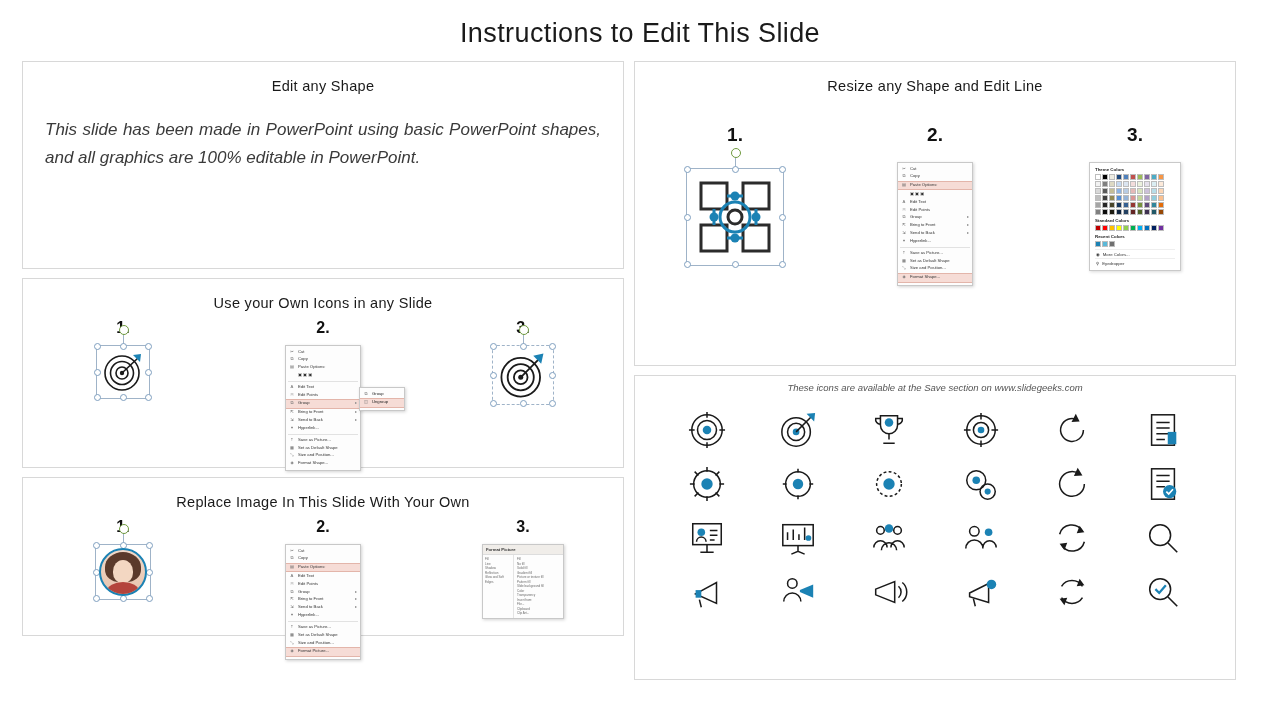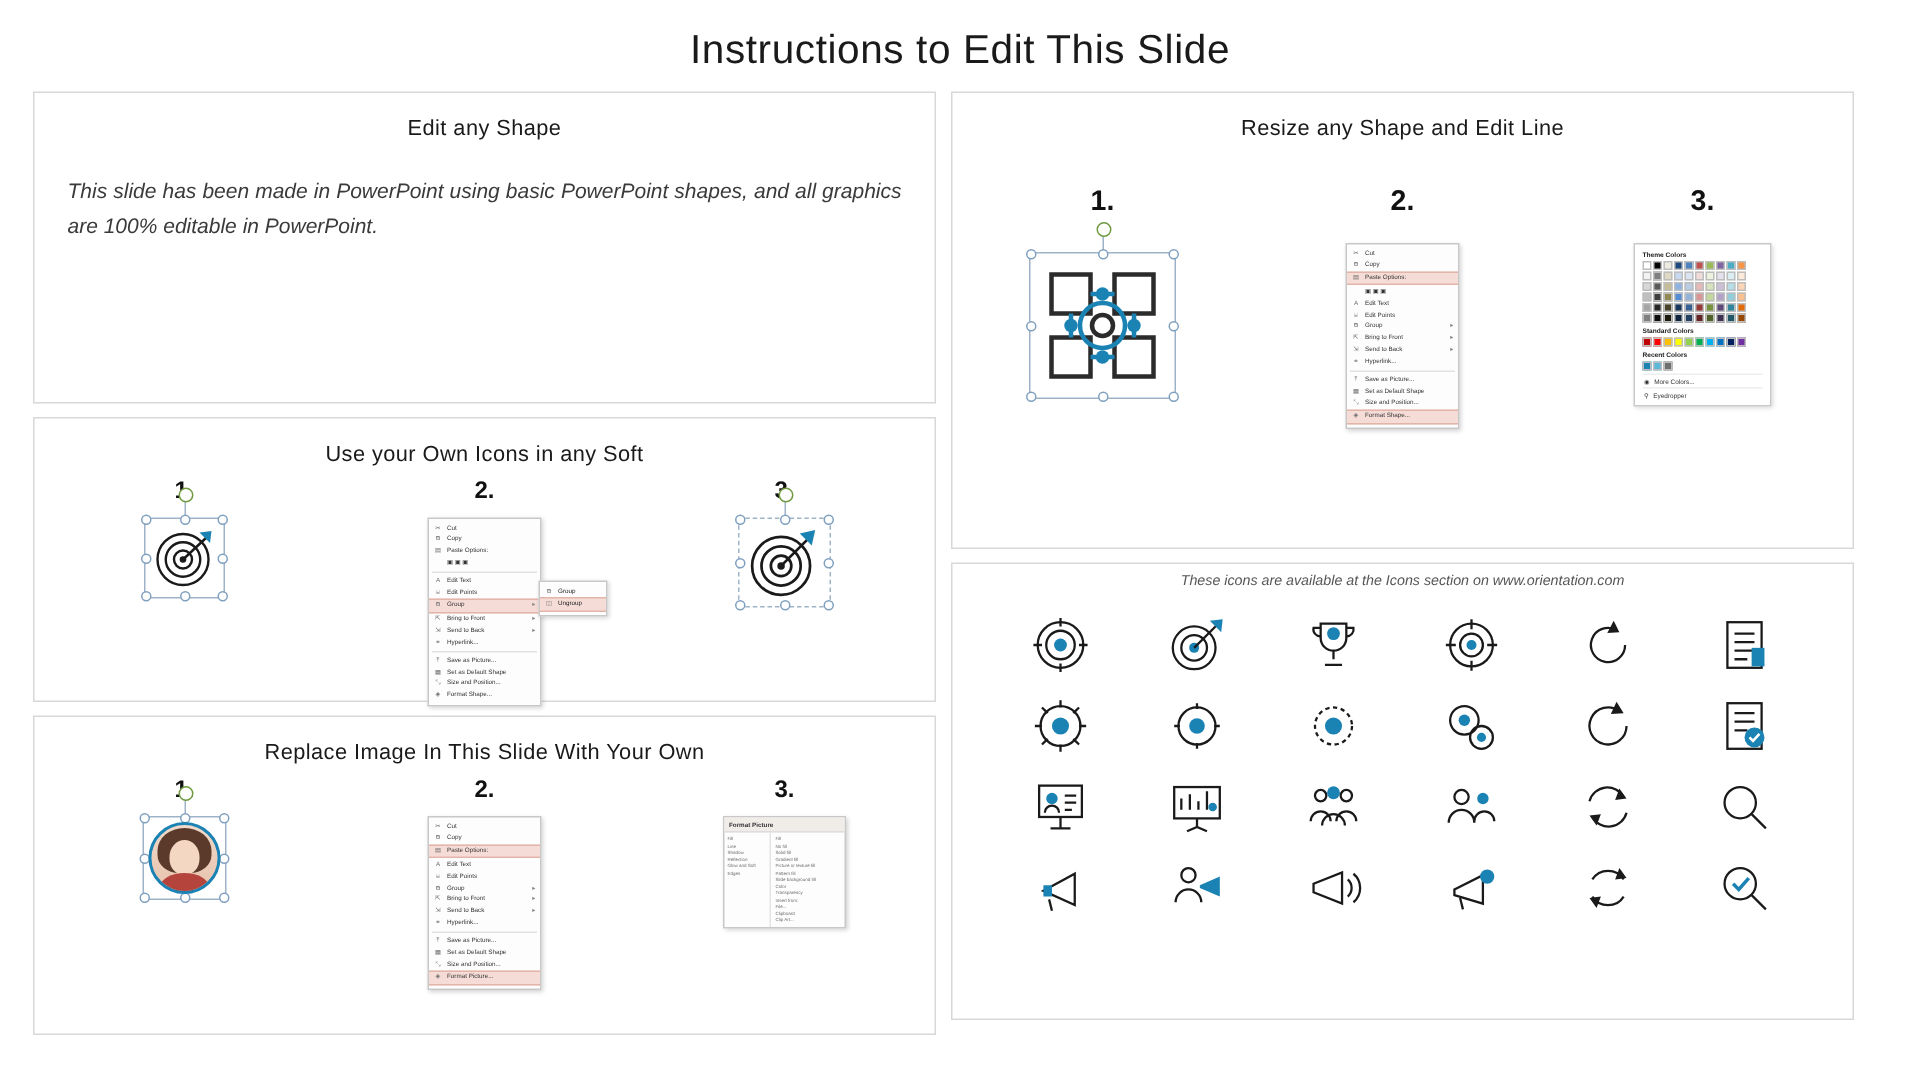--- a/index.html
+++ b/index.html
@@ -57,21 +57,21 @@
     font-size: 9.5px;
     font-style: italic;
     color: #555;
     padding-top: 5px;
     padding-left: 20px;
     padding-right: 20px;
     line-height: 1.4;
   }
   .body-text {
     font-style: italic;
-    font-size: 14px;
+    font-size: 17px;
     color: #3a3a3a;
     line-height: 1.65;
     text-align: justify;
     margin: 0 22px 10px 22px;
   }
   .p1 { margin-top: 22px; }
 
   
   .steps {
     display: flex;
@@ -238,21 +238,21 @@
     grid-template-columns: repeat(6, 1fr);
     row-gap: 10px;
     padding: 14px 26px 14px 26px;
     justify-items: center;
     align-items: center;
   }
   .icon-cell { width: 44px; height: 44px; display: flex; align-items: center; justify-content: center; }
 
   .panel-a { height: 208px; }
   .panel-b { height: 190px; }
-  .panel-c { height: 213px; }
+  .panel-c { height: 159px; }
   .panel-d { height: 305px; }
   .panel-e { height: 305px; }
 
   .avatar-ring {
     width: 44px; height: 44px;
     border-radius: 50%;
     border: 2.5px solid #1b82b4;
     overflow: hidden;
     position: relative;
     background: linear-gradient(#f0d9c9, #e8c3ad);
@@ -287,21 +287,21 @@
   <div class="columns">
 
     <div class="col-left">
 
       <div class="panel panel-a">
         <div class="panel-title">Edit any Shape</div>
         <div class="body-text p1">This slide has been made in PowerPoint using basic PowerPoint shapes, and all graphics are 100% editable in PowerPoint.</div>
       </div>
 
       <div class="panel panel-b">
-        <div class="panel-title">Use your Own Icons in any Soft</div>
+        <div class="panel-title">Use your Own Icons in any Slide</div>
         <div class="steps">
 
           <div class="step">
             <div class="step-num">1.</div>
             <div class="step-art">
               <div class="sel-box" style="width:54px;height:54px;">
                 <span class="rot-stem"></span>
                 <span class="rot-knob"></span>
                 <span class="handle h-tl"></span>
                 <span class="handle h-tc"></span>
@@ -765,21 +765,21 @@
                   <span>Eyedropper</span>
                 </div>
               </div>
             </div>
           </div>
 
         </div>
       </div>
 
       <div class="panel panel-e">
-        <div class="panel-subtitle">These icons are available at the Icons section on www.orientation.com</div>
+        <div class="panel-subtitle">These icons are available at the Save section on www.slidegeeks.com</div>
 
         <div class="icon-grid">
 
           <div class="icon-cell">
             <svg width="38" height="38" viewBox="0 0 40 40">
               <circle cx="20" cy="20" r="16" class="ic"></circle>
               <circle cx="20" cy="20" r="10" class="ic"></circle>
               <circle cx="20" cy="20" r="4.5" fill="#1b82b4"></circle>
               <path d="M20 1 V7 M20 33 V39 M1 20 H7 M33 20 H39" class="ic"></path>
             </svg>

